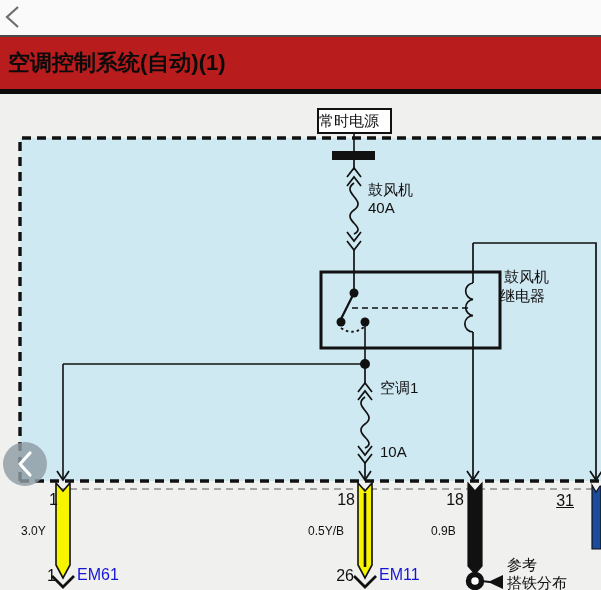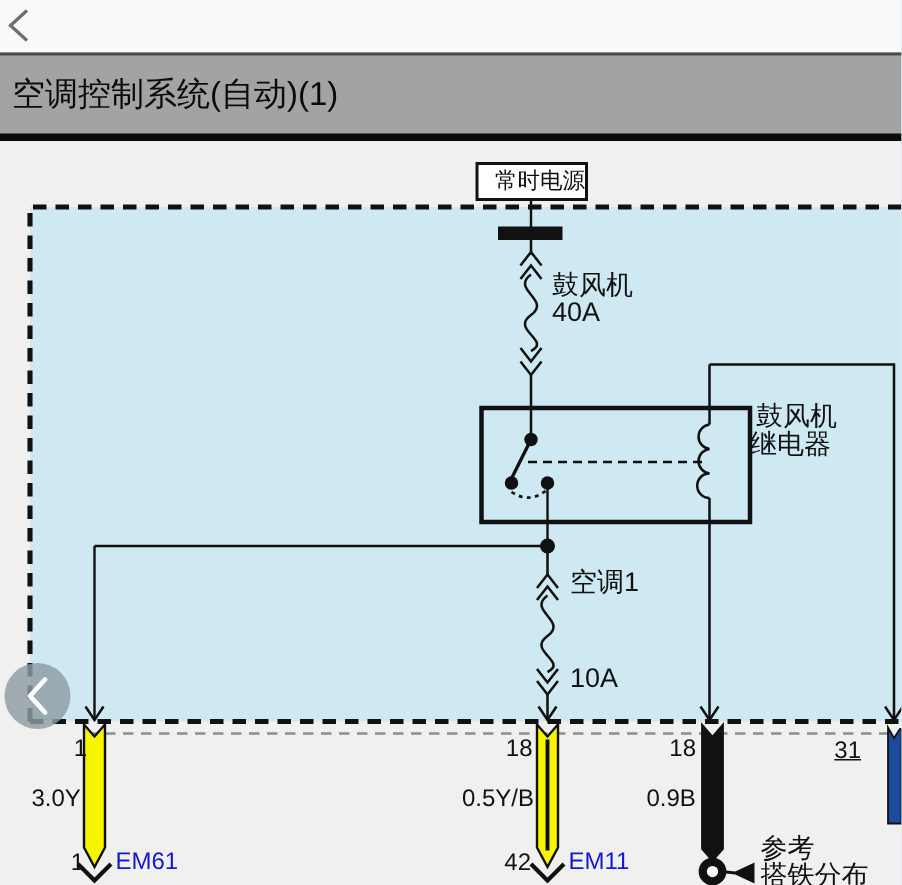--- a/index.html
+++ b/index.html
@@ -7,32 +7,32 @@
     width:601px;height:590px;position:relative;overflow:hidden;
     background:#f0f0ef;
     font-family:"Liberation Sans","DejaVu Sans",sans-serif;
     color:#111;
   }
   .abs{position:absolute;}
   
   #top-strip{left:0;top:0;width:601px;height:35px;background:#fafafa;}
   #back-btn{left:2px;top:4px;width:26px;height:26px;cursor:pointer;}
   
-  #header{left:0;top:35px;width:601px;height:52px;background:#a3a3a3;
-    border-top:2px solid #4a4a4a;border-bottom:5px solid #0b0b0b;}
+  #header{left:0;top:35px;width:601px;height:52px;background:#b91c1c;
+    border-top:2px solid #4a4a4a;border-bottom:5px solid #0b0b0b;font-weight:bold;}
   #page-title{font-size:22px;line-height:52px;padding-left:8px;color:#0b0b0b;white-space:nowrap;}
   
   #blue-region{left:20px;top:138px;width:581px;height:343px;background:#cfe9f3;}
   #wiring-svg{left:0;top:0;width:601px;height:590px;pointer-events:none;}
   
   #power-label{left:317px;top:108px;width:71px;height:22px;background:#fff;
-    border:2px solid #111;font-size:15px;text-align:right;line-height:22px;}
-  .dlabel{font-size:18px;line-height:18px;white-space:nowrap;}
+    border:2px solid #111;font-size:15px;text-align:left;line-height:22px;}
+  .dlabel{font-size:15px;line-height:18px;white-space:nowrap;}
   .pin-num{font-size:16px;white-space:nowrap;}
-  .wire-label{font-size:16px;white-space:nowrap;}
+  .wire-label{font-size:12px;white-space:nowrap;}
   .conn-link{font-size:16px;color:#1515d6;white-space:nowrap;cursor:pointer;text-align:right;}
   .right20{width:24px;text-align:right;}
   
   #prev-btn{left:3px;top:442px;width:44px;height:44px;border-radius:50%;
     background:rgba(141,156,163,0.82);cursor:pointer;}
 </style>
 </head>
 <body>
 
 <div class="abs" id="top-strip"></div>
@@ -149,21 +149,21 @@
 <div class="abs pin-num right20" style="left:331px;top:491px;">18</div>
 <div class="abs pin-num right20" style="left:440px;top:491px;">18</div>
 <div class="abs pin-num right20" style="left:550px;top:492px;text-decoration:underline;">31</div>
 
 <div class="abs wire-label" style="left:21px;top:524px;">3.0Y</div>
 <div class="abs wire-label" style="left:308px;top:524px;">0.5Y/B</div>
 <div class="abs wire-label" style="left:431px;top:524px;">0.9B</div>
 
 <div class="abs pin-num" style="left:40px;top:567px;width:16px;text-align:right;">1</div>
 <div class="abs conn-link" style="left:77px;top:566px;">EM61</div>
-<div class="abs pin-num" style="left:334px;top:567px;width:20px;text-align:right;">42</div>
+<div class="abs pin-num" style="left:334px;top:567px;width:20px;text-align:right;">26</div>
 <div class="abs conn-link" style="left:379px;top:566px;">EM11</div>
 
 <div class="abs dlabel" style="left:507px;top:556px;">参考</div>
 <div class="abs dlabel" style="left:507px;top:574px;">搭铁分布</div>
 
 <div class="abs" id="prev-btn">
   <svg width="44" height="44">
     <polyline points="27,11 17,22 27,33" fill="none" stroke="#fff" stroke-width="3.2" stroke-linecap="round" stroke-linejoin="round"></polyline>
   </svg>
 </div>

